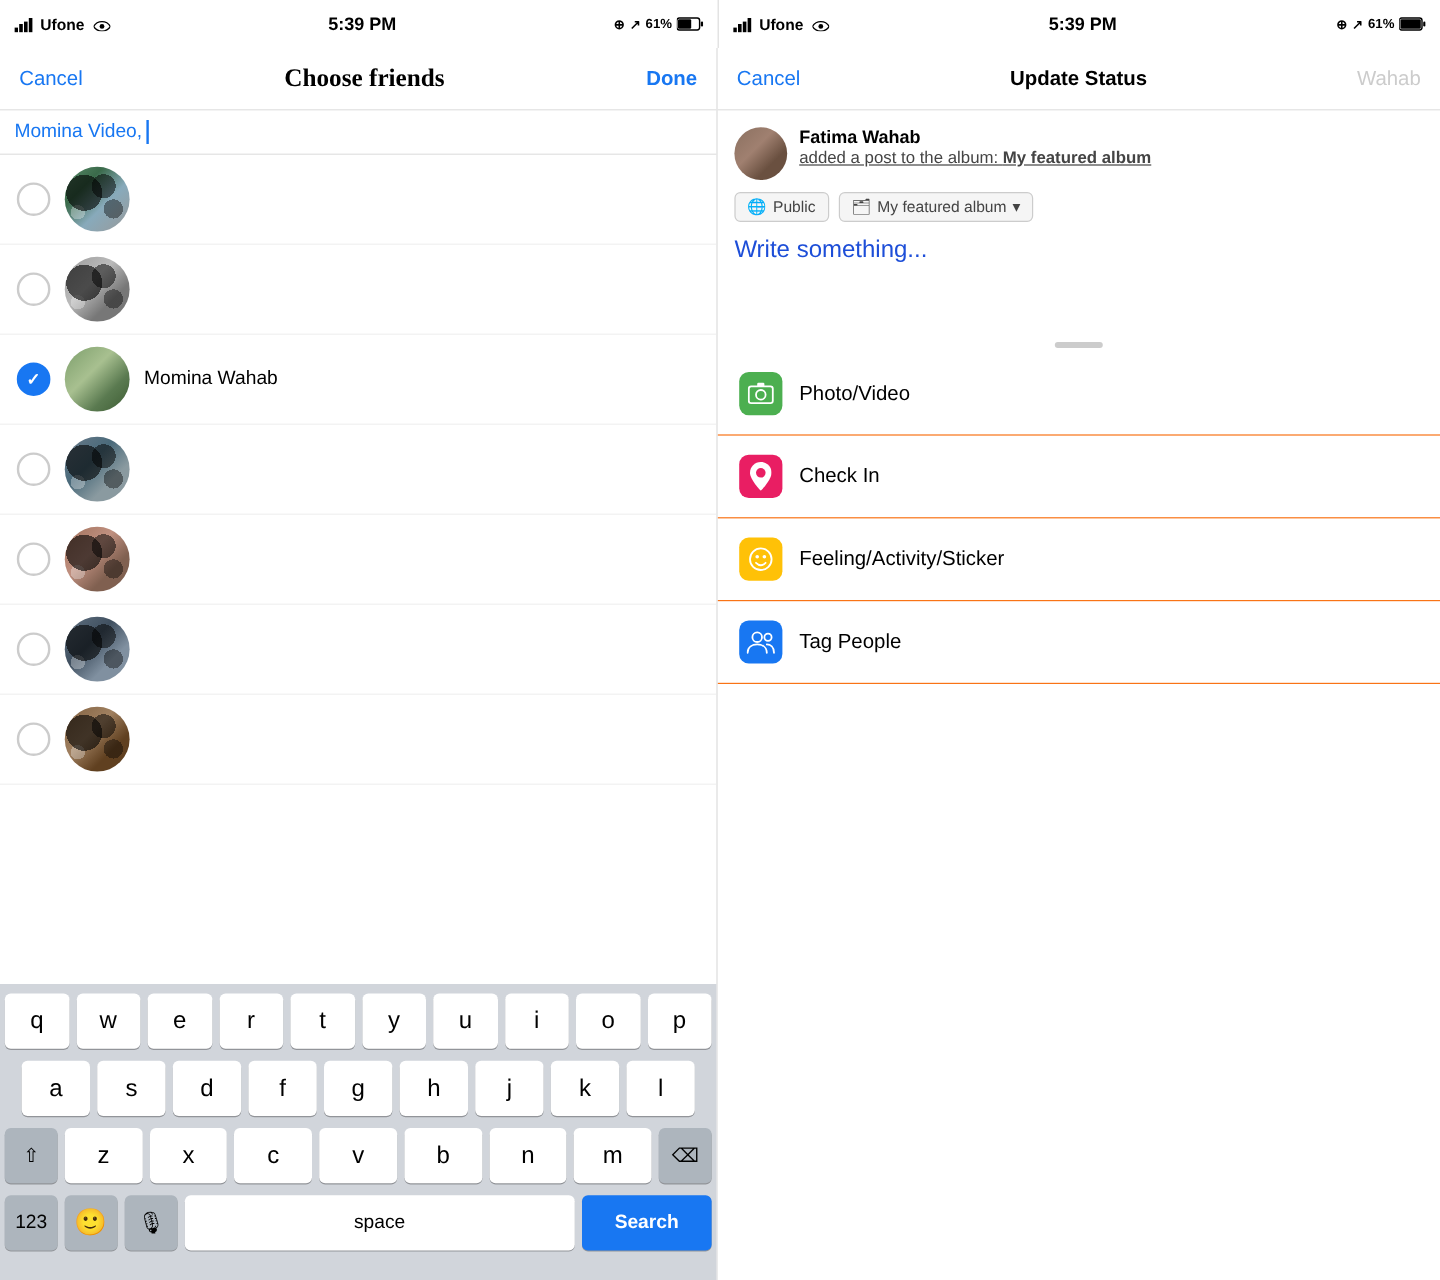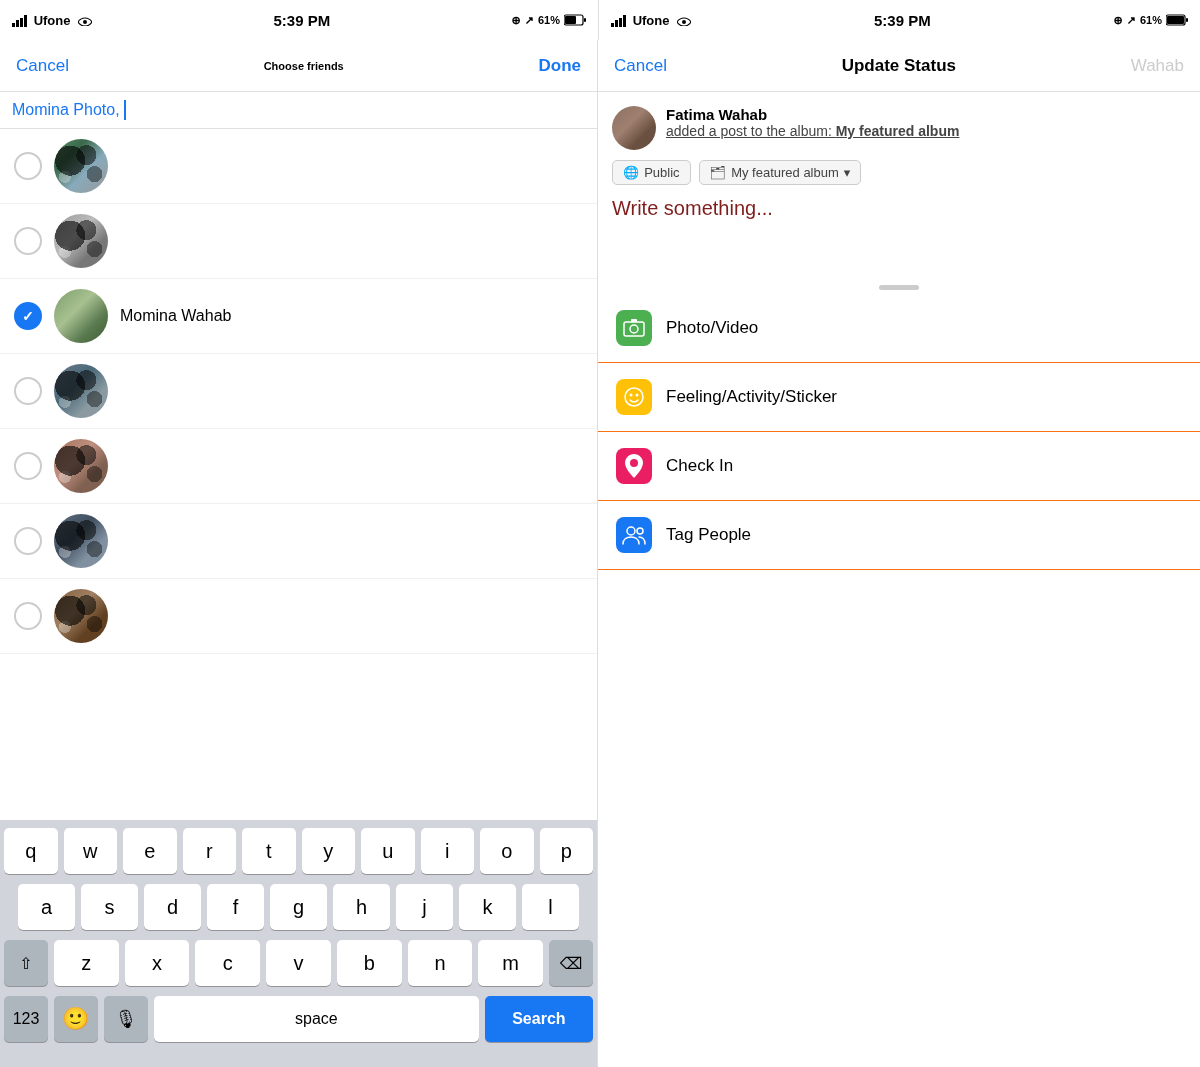--- a/index.html
+++ b/index.html
@@ -51,21 +51,21 @@
     
     .nav-bar-left {
       display: flex;
       align-items: center;
       justify-content: space-between;
       padding: 0 16px;
       height: 52px;
       border-bottom: 1px solid #e0e0e0;
     }
     .nav-cancel { color: #1877f2; font-size: 17px; }
-    .nav-title { font-size: 11px; font-weight: 700; color: #000; }
+    .nav-title { font-size: 21px; font-weight: 700; color: #000; font-family: Liberation Serif, serif; }
     .nav-done { color: #1877f2; font-size: 17px; font-weight: 600; }
 
     
     .search-area {
       padding: 8px 12px;
       border-bottom: 1px solid #e0e0e0;
       display: flex;
       align-items: center;
     }
     .search-tags {
@@ -258,21 +258,21 @@
       font-weight: 500;
       color: #444;
       background: #f5f5f5;
     }
     .post-btn-icon { font-size: 13px; }
 
     
     .post-compose {
       padding: 0 14px 12px;
       font-size: 20px;
-      color: #7f1d1d;
+      color: #1d4ed8;
       min-height: 80px;
     }
 
     
     .action-sheet-handle {
       width: 40px;
       height: 5px;
       background: #ccc;
       border-radius: 3px;
       margin: 8px auto 4px;
@@ -370,21 +370,21 @@
   <div class="left-panel">
 
     <div class="nav-bar-left">
       <span class="nav-cancel">Cancel</span>
       <span class="nav-title">Choose friends</span>
       <span class="nav-done">Done</span>
     </div>
 
     <div class="search-area">
       <div class="search-tags">
-        <span class="tag-item">Momina Photo,</span>
+        <span class="tag-item">Momina Video,</span>
         <span class="search-cursor"></span>
       </div>
     </div>
 
     <div class="friends-list">
 
       <div class="friend-item">
         <div class="friend-checkbox"></div>
         <div class="avatar-blurred" style="background: linear-gradient(135deg, #5a8a6a 0%, #3a6a4a 30%, #8ab 60%, #999 100%);"></div>
         <span class="friend-name"></span>
@@ -521,39 +521,39 @@
           <svg width="22" height="20" viewBox="0 0 22 20" fill="white">
               <rect x="1" y="4" width="20" height="14" rx="2" fill="none" stroke="white" stroke-width="1.5"></rect>
               <circle cx="11" cy="11" r="4" fill="none" stroke="white" stroke-width="1.5"></circle>
               <rect x="8" y="1" width="6" height="3" rx="1" fill="white"></rect>
             </svg>
         </div>
         <span class="action-label">Photo/Video</span>
       </div>
 
       <div class="action-item">
+        <div class="action-icon pink">
+          <svg width="18" height="24" viewBox="0 0 18 24" fill="white">
+              <path d="M9 0 C4 0 0 4 0 9 C0 15 9 24 9 24 C9 24 18 15 18 9 C18 4 14 0 9 0Z" fill="white"></path>
+              <circle cx="9" cy="9" r="4" fill="#e91e63"></circle>
+            </svg>
+        </div>
+        <span class="action-label">Check In</span>
+      </div>
+
+      <div class="action-item">
         <div class="action-icon yellow">
           <svg width="22" height="22" viewBox="0 0 22 22" fill="white">
               <circle cx="11" cy="11" r="9" fill="none" stroke="white" stroke-width="1.5"></circle>
               <circle cx="8" cy="9" r="1.5" fill="white"></circle>
               <circle cx="14" cy="9" r="1.5" fill="white"></circle>
               <path d="M7 14 Q11 18 15 14" fill="none" stroke="white" stroke-width="1.5" stroke-linecap="round"></path>
             </svg>
         </div>
         <span class="action-label">Feeling/Activity/Sticker</span>
-      </div>
-
-      <div class="action-item">
-        <div class="action-icon pink">
-          <svg width="18" height="24" viewBox="0 0 18 24" fill="white">
-              <path d="M9 0 C4 0 0 4 0 9 C0 15 9 24 9 24 C9 24 18 15 18 9 C18 4 14 0 9 0Z" fill="white"></path>
-              <circle cx="9" cy="9" r="4" fill="#e91e63"></circle>
-            </svg>
-        </div>
-        <span class="action-label">Check In</span>
       </div>
 
       <div class="action-item">
         <div class="action-icon blue">
           <svg width="24" height="20" viewBox="0 0 24 20" fill="white">
               <circle cx="9" cy="6" r="4" fill="none" stroke="white" stroke-width="1.5"></circle>
               <path d="M1 19 C1 14 5 12 9 12 C13 12 17 14 17 19" fill="none" stroke="white" stroke-width="1.5" stroke-linecap="round"></path>
               <circle cx="18" cy="6" r="3" fill="none" stroke="white" stroke-width="1.5"></circle>
               <path d="M17 12 C20 12 23 14 23 19" fill="none" stroke="white" stroke-width="1.5" stroke-linecap="round"></path>
             </svg>

